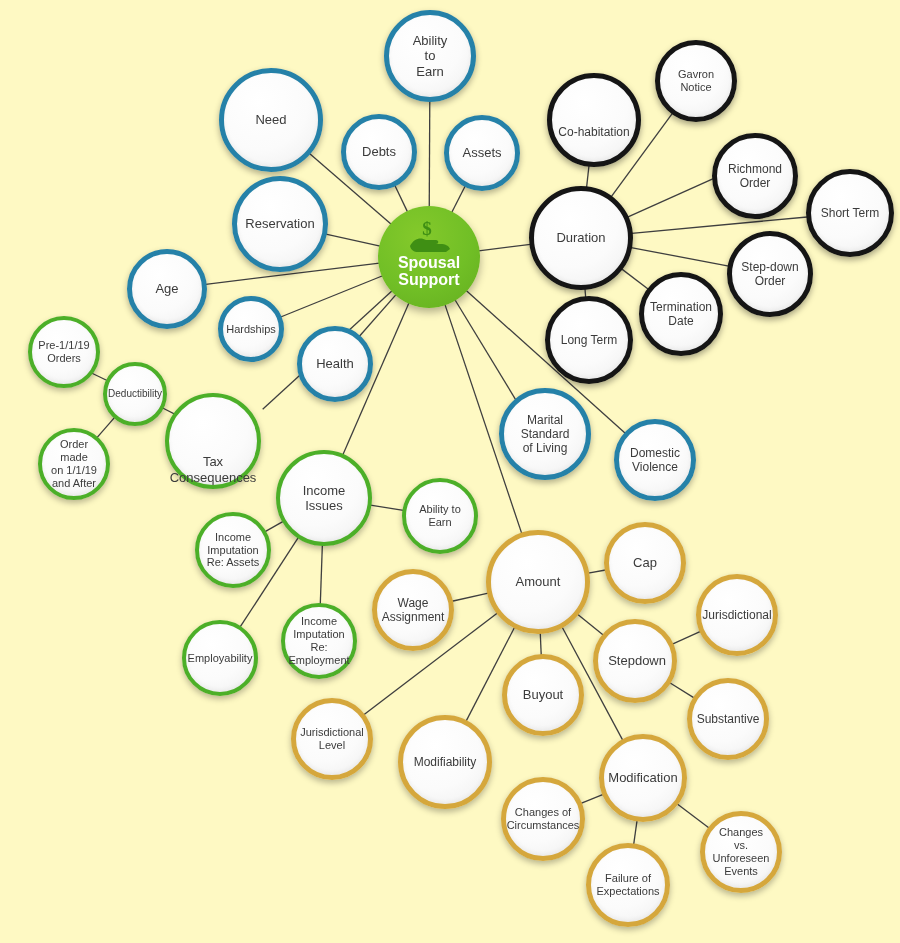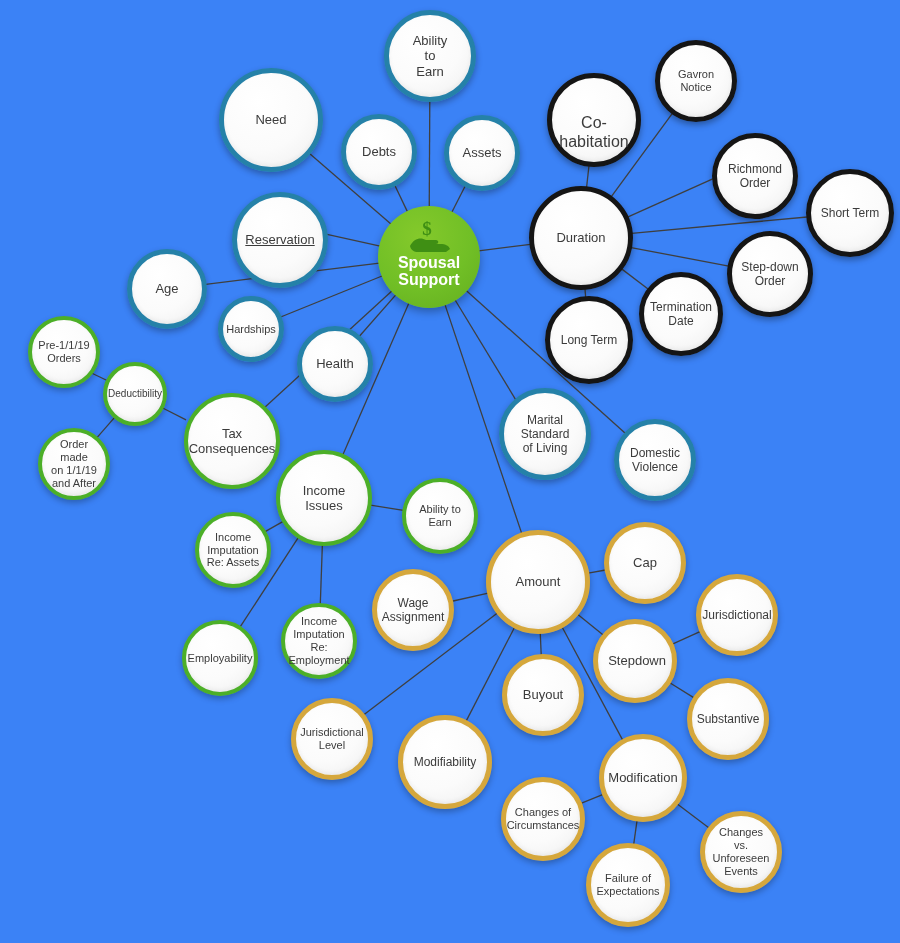--- a/index.html
+++ b/index.html
@@ -1,18 +1,18 @@
 <!DOCTYPE html>
 <html><head>
 <meta charset="utf-8">
 <title>Spousal Support Mind Map</title>
 <style>
   html,body{margin:0;padding:0;background:#ffffff;}
   body{font-family:"Liberation Sans","DejaVu Sans",sans-serif;}
-  #stage{position:relative;width:900px;height:943px;background:#3b82f6;overflow:hidden;}
+  #stage{position:relative;width:900px;height:943px;background:#fef9c3;overflow:hidden;}
   #edges{position:absolute;left:0;top:0;width:900px;height:943px;}
   .node{position:absolute;border-radius:50%;box-sizing:border-box;
         display:flex;align-items:center;justify-content:center;text-align:center;
         background:radial-gradient(circle at 38% 30%, #ffffff 0%, #fbfbfb 55%, #eeeeee 100%);
         color:#3b3b3b;line-height:1.18;}
   .node .lbl{display:block;padding:0 6px;white-space:pre-line;}
   .blue{border:5px solid #2581a8;box-shadow:0 3px 6px rgba(0,0,0,.30),
         inset 0 -2px 4px rgba(0,0,0,.05);}
   .black{border:5px solid #151515;box-shadow:0 3px 6px rgba(0,0,0,.35),
         inset 0 -2px 4px rgba(0,0,0,.05);}
@@ -82,21 +82,21 @@
       </div>
       <div class="node blue" style="left: 219px; top: 68px; width: 104px; height: 104px;">
         <span class="lbl" style="font-size: 13px;">Need</span>
       </div>
       <div class="node blue" style="left: 341px; top: 114px; width: 76px; height: 76px;">
         <span class="lbl" style="font-size: 13px;">Debts</span>
       </div>
       <div class="node blue" style="left: 444px; top: 115px; width: 76px; height: 76px;">
         <span class="lbl" style="font-size: 13px;">Assets</span>
       </div>
-      <div class="node blue" style="left: 232px; top: 192px; width: 96px; height: 96px; text-decoration: underline;">
+      <div class="node blue" style="left: 232px; top: 176px; width: 96px; height: 96px;">
         <span class="lbl" style="font-size: 13px;">Reservation</span>
       </div>
       <div class="node blue" style="left: 127px; top: 249px; width: 80px; height: 80px;">
         <span class="lbl" style="font-size: 13px;">Age</span>
       </div>
       <div class="node blue" style="left: 218px; top: 296px; width: 66px; height: 66px;">
         <span class="lbl" style="font-size: 11px;">Hardships</span>
       </div>
       <div class="node blue" style="left: 297px; top: 326px; width: 76px; height: 76px;">
         <span class="lbl" style="font-size: 13px;">Health</span>
@@ -107,21 +107,21 @@
 of Living</span>
       </div>
       <div class="node blue" style="left: 614px; top: 419px; width: 82px; height: 82px;">
         <span class="lbl" style="font-size: 12px;">Domestic
 Violence</span>
       </div>
       <div class="node black" style="left: 529px; top: 186px; width: 104px; height: 104px;">
         <span class="lbl" style="font-size: 13px;">Duration</span>
       </div>
       <div class="node black" style="left: 547px; top: 73px; width: 94px; height: 94px;">
-        <span class="lbl" style="font-size: 16px; margin-top: 25px;">Co-habitation</span>
+        <span class="lbl" style="font-size: 12px; margin-top: 25px;">Co-habitation</span>
       </div>
       <div class="node black" style="left: 655px; top: 40px; width: 82px; height: 82px;">
         <span class="lbl" style="font-size: 11px;">Gavron
 Notice</span>
       </div>
       <div class="node black" style="left: 712px; top: 133px; width: 86px; height: 86px;">
         <span class="lbl" style="font-size: 12px;">Richmond
 Order</span>
       </div>
       <div class="node black" style="left: 806px; top: 169px; width: 88px; height: 88px;">
@@ -131,21 +131,21 @@
         <span class="lbl" style="font-size: 12px;">Step-down
 Order</span>
       </div>
       <div class="node black" style="left: 639px; top: 272px; width: 84px; height: 84px;">
         <span class="lbl" style="font-size: 12px;">Termination
 Date</span>
       </div>
       <div class="node black" style="left: 545px; top: 296px; width: 88px; height: 88px;">
         <span class="lbl" style="font-size: 12px;">Long Term</span>
       </div>
-      <div class="node green" style="left: 184px; top: 393px; width: 96px; height: 96px;">
+      <div class="node green" style="left: 165px; top: 393px; width: 96px; height: 96px; align-items: flex-end;">
         <span class="lbl" style="font-size: 13px;">Tax
 Consequences</span>
       </div>
       <div class="node green" style="left: 103px; top: 362px; width: 64px; height: 64px;">
         <span class="lbl" style="font-size: 10px;">Deductibility</span>
       </div>
       <div class="node green" style="left: 28px; top: 316px; width: 72px; height: 72px;">
         <span class="lbl" style="font-size: 11px;">Pre-1/1/19
 Orders</span>
       </div>

